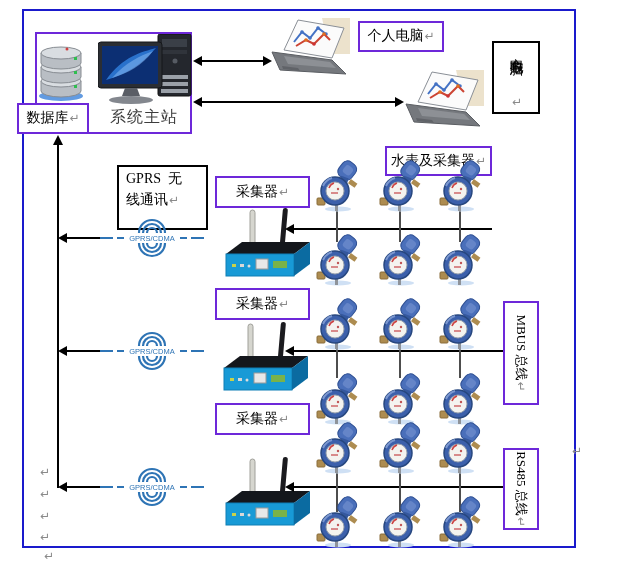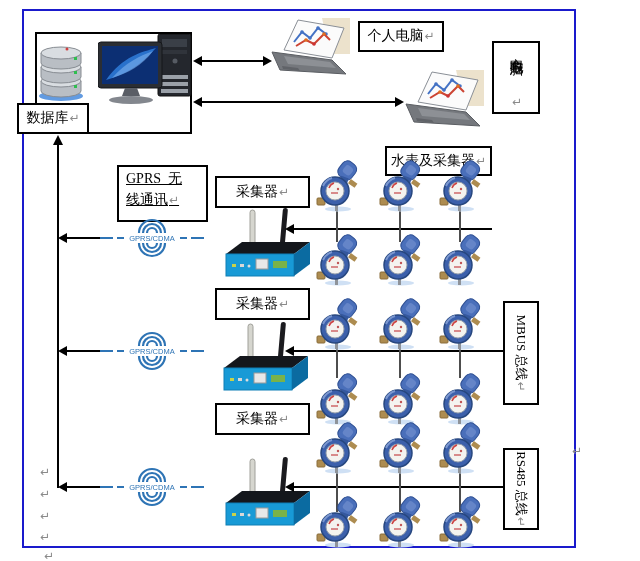--- a/index.html
+++ b/index.html
@@ -1,31 +1,31 @@
 <!DOCTYPE html>
 <html><head>
 <meta charset="utf-8">
 <style>
   html,body{margin:0;padding:0;background:#fff;}
   .page{position:relative;width:640px;height:561px;background:#fff;overflow:hidden;
         font-family:"Liberation Serif","DejaVu Serif",serif;color:#000;}
   .abs{position:absolute;}
   .frame{position:absolute;left:22px;top:9px;width:550px;height:535px;border:2px solid #1a1acc;}
-  .box{position:absolute;border:2px solid #000000;background:#fff;box-sizing:content-box;}
+  .box{position:absolute;border:2px solid #6d28d9;background:#fff;box-sizing:content-box;}
   .label{display:flex;align-items:center;justify-content:center;font-size:14px;line-height:1.2;}
   .ret{color:#8a8a8a;font-size:12px;margin-left:1px;font-family:"DejaVu Sans",sans-serif;}
   .hline{position:absolute;height:2px;background:#000;}
   .vline{position:absolute;width:2px;background:#000;}
   .conn{position:absolute;width:2px;background:#4d4d4d;}
   .ah-l{position:absolute;width:0;height:0;border-top:5px solid transparent;border-bottom:5px solid transparent;border-right:9px solid #000;}
   .ah-r{position:absolute;width:0;height:0;border-top:5px solid transparent;border-bottom:5px solid transparent;border-left:9px solid #000;}
   .ah-u{position:absolute;width:0;height:0;border-left:5px solid transparent;border-right:5px solid transparent;border-bottom:10px solid #000;}
   .pmark{position:absolute;color:#8a8a8a;font-size:12px;font-family:"DejaVu Sans",sans-serif;}
   .gprs-box{position:absolute;left:117px;top:165px;width:80px;height:44px;border:2px solid #000;background:#fff;
-            font-size:14px;line-height:21px;padding:1px 0 8px 7px;text-decoration:underline;}
+            font-size:14px;line-height:21px;padding:1px 0 16px 7px;}
   .gprs-text{white-space:pre-wrap;}
   .client-box{position:absolute;left:492px;top:41px;width:44px;height:69px;border:2px solid #000;background:#fff;}
   .vtext{position:absolute;left:50%;top:4px;transform:translateX(-50%);
          writing-mode:vertical-rl;text-orientation:upright;font-size:14px;letter-spacing:1px;}
   .rot-wrap{position:absolute;left:0;top:0;width:100%;height:100%;display:flex;align-items:center;justify-content:center;}
   .rot90{transform:rotate(90deg);white-space:nowrap;font-size:13px;display:flex;align-items:center;}
   .master-label{position:absolute;left:110px;top:107px;width:84px;font-size:16px;color:#3d3d3d;letter-spacing:1px;}
 </style>
 </head>
 <body>
@@ -125,20 +125,21 @@
   <svg class="abs" style="left:36px;top:44px" width="50" height="58">
       <use href="#sym-db"></use>
     </svg>
   <div class="box label" style="left:17px;top:103px;width:68px;height:27px">
     <span>数据库</span>
       <span class="ret">↵</span>
   </div>
   <svg class="abs" style="left:98px;top:34px" width="94" height="72">
       <use href="#sym-desktop"></use>
     </svg>
+  <div class="master-label">系统主站</div>
 
   <div class="ah-l" style="left:193px;top:56px"></div>
   <div class="hline" style="left:201px;top:60px;width:63px"></div>
   <div class="ah-r" style="left:263px;top:56px"></div>
 
   <div class="ah-l" style="left:193px;top:97px"></div>
   <div class="hline" style="left:201px;top:101px;width:195px"></div>
   <div class="ah-r" style="left:395px;top:97px"></div>
 
   <svg class="abs" style="left:268px;top:16px" width="86" height="64">

